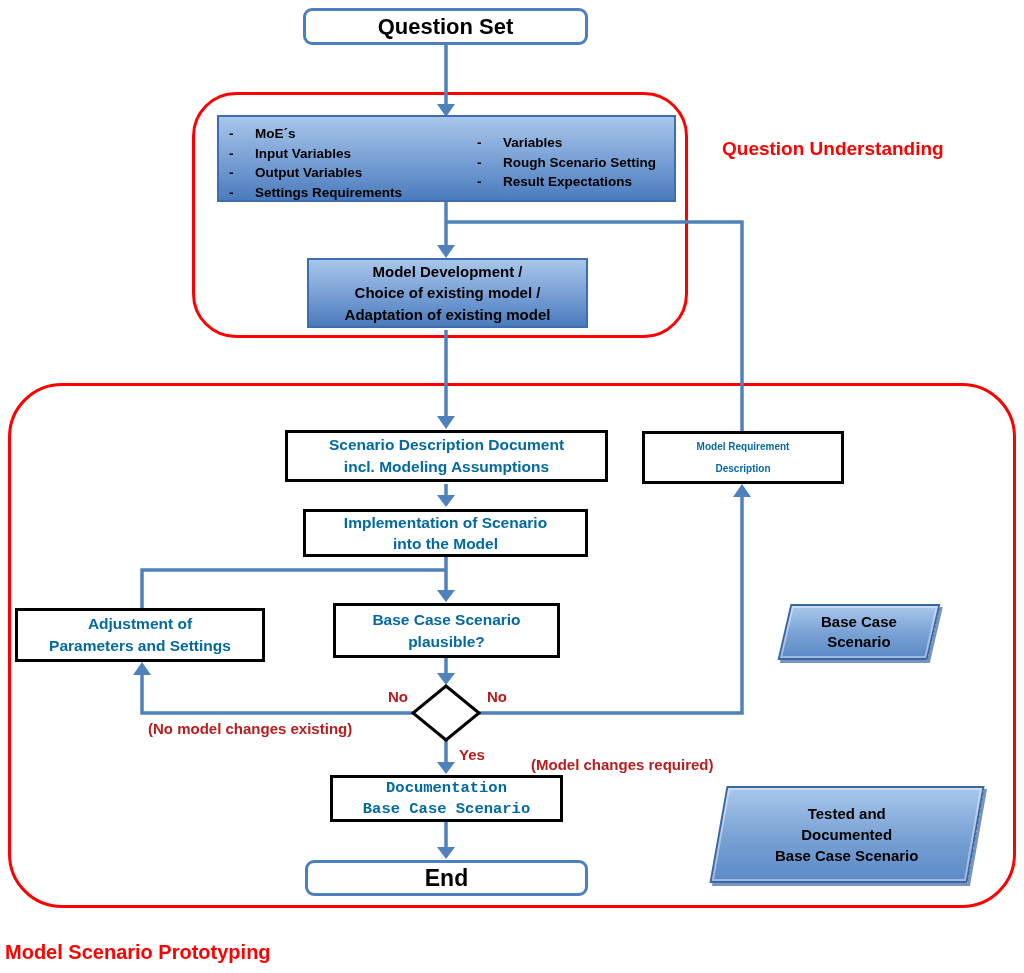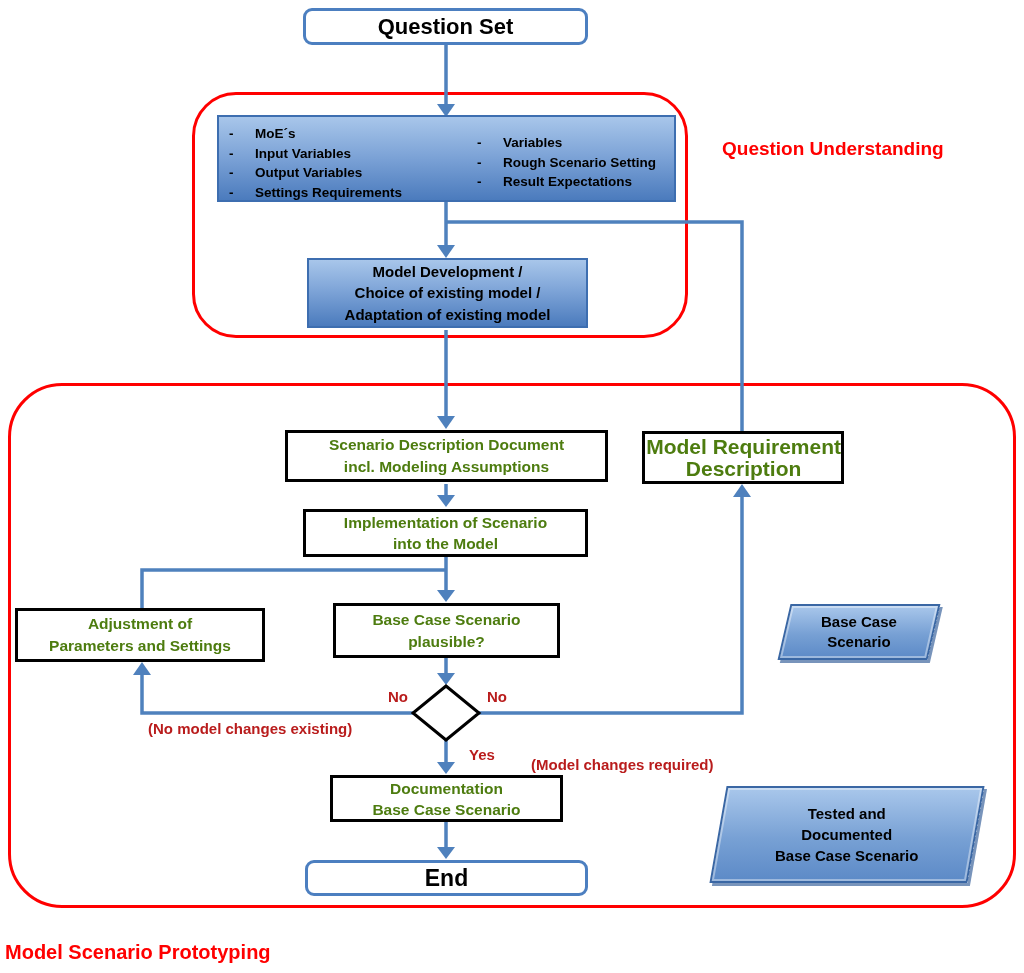--- a/index.html
+++ b/index.html
@@ -18,21 +18,21 @@
     display:flex;align-items:center;justify-content:center;
     font-weight:bold;color:#000;
   }
   
   .blue-box{
     background:linear-gradient(180deg,#a8c6ea 0%,#7fa5d8 45%,#4b7bbd 100%);
     border:2.5px solid #3d6eb0;color:#000;font-weight:bold;
   }
   
   .black-box{
-    background:#ffffff;border:3px solid #000000;color:#4d7c0f;font-weight:bold;
+    background:#ffffff;border:3px solid #000000;color:#0369a1;font-weight:bold;
     display:flex;align-items:center;justify-content:center;text-align:center;
   }
   .multiline{white-space:pre-line;text-align:center;}
   .center-flex{display:flex;align-items:center;justify-content:center;}
   
   .para{
     background:linear-gradient(180deg,#a9c7eb 0%,#77a0d4 55%,#5c8ac7 100%);
     border:2px solid #3a67a4;
     box-shadow:3px 3px 0 rgba(47,91,150,.65), inset 0 0 0 2px rgba(255,255,255,.4);
     display:flex;align-items:center;justify-content:center;
@@ -128,41 +128,41 @@
     <span class="multiline">Model Development /
 Choice of existing model /
 Adaptation of existing model</span>
   </div>
 
   <div class="abs black-box" style="left:285px;top:430px;width:323px;height:52px;font-size:15.5px;line-height:22px;">
     <span class="multiline">Scenario Description Document
 incl. Modeling Assumptions</span>
   </div>
 
-  <div class="abs black-box" style="left:642px;top:431px;width:202px;height:53px;font-size:21px;line-height:22px;justify-content:flex-end;">
+  <div class="abs black-box" style="left:642px;top:431px;width:202px;height:53px;font-size:10px;line-height:22px;">
     <span class="multiline">Model Requirement
 Description</span>
   </div>
 
   <div class="abs black-box" style="left:15px;top:608px;width:250px;height:54px;font-size:15.5px;line-height:22px;">
     <span class="multiline">Adjustment of
 Parameters and Settings</span>
   </div>
 
   <div class="abs black-box" style="left:303px;top:509px;width:285px;height:48px;font-size:15.5px;line-height:21px;">
     <span class="multiline">Implementation of Scenario
 into the Model</span>
   </div>
 
   <div class="abs black-box" style="left:333px;top:603px;width:227px;height:55px;font-size:15.5px;line-height:22px;">
     <span class="multiline">Base Case Scenario
 plausible?</span>
   </div>
 
-  <div class="abs black-box" style="left:330px;top:775px;width:233px;height:47px;font-size:15.5px;line-height:21px;">
+  <div class="abs black-box" style="left:330px;top:775px;width:233px;height:47px;font-size:15.5px;line-height:21px;font-family:Liberation Mono, monospace;">
     <span class="multiline">Documentation
 Base Case Scenario</span>
   </div>
 
   <div class="abs term" style="left:305px;top:860px;width:283px;height:36px;font-size:23px;">
     <span>End</span>
   </div>
 
   <div class="abs para" style="left:784px;top:604px;width:150px;height:56px;transform:skewX(-13deg);font-size:15px;line-height:20px;">
     <span class="multiline" style="transform:skewX(13deg);">Base Case
@@ -180,21 +180,21 @@
   <div class="abs red-label" style="left:5px;top:941px;font-size:20px;">
     <span>Model Scenario Prototyping</span>
   </div>
 
   <div class="abs small-label" style="left:358px;top:688px;width:50px;text-align:right;">
     <span>No</span>
   </div>
   <div class="abs small-label" style="left:487px;top:688px;">
     <span>No</span>
   </div>
-  <div class="abs small-label" style="left:459px;top:746px;margin-left:10px;">
+  <div class="abs small-label" style="left:459px;top:746px;">
     <span>Yes</span>
   </div>
   <div class="abs small-label" style="left:148px;top:720px;">
     <span>(No model changes existing)</span>
   </div>
   <div class="abs small-label" style="left:531px;top:720px;margin-top:36px;">
     <span>(Model changes required)</span>
   </div>
 
 </div>

